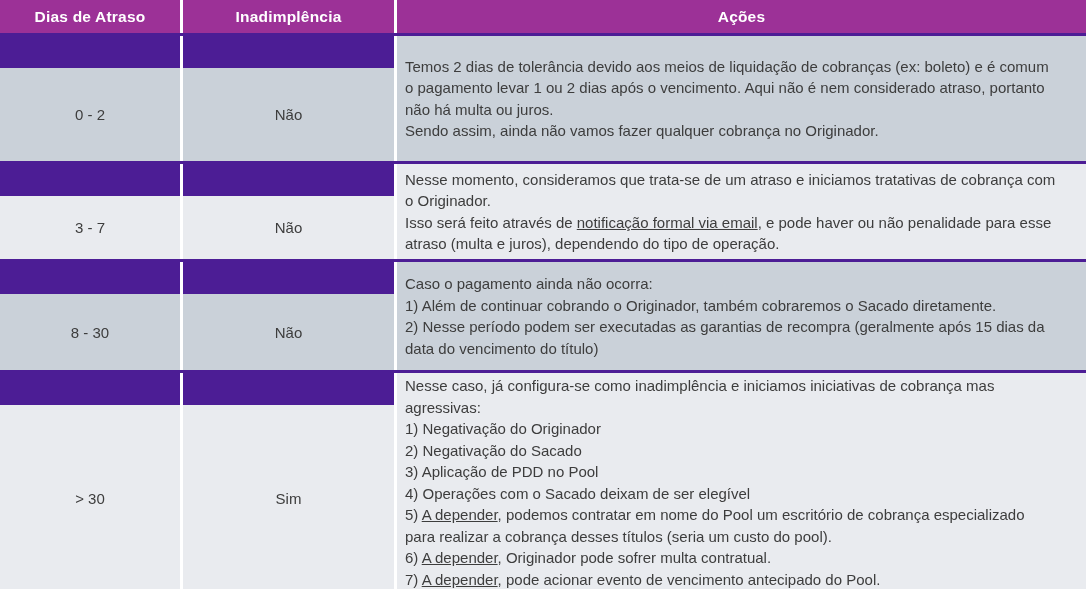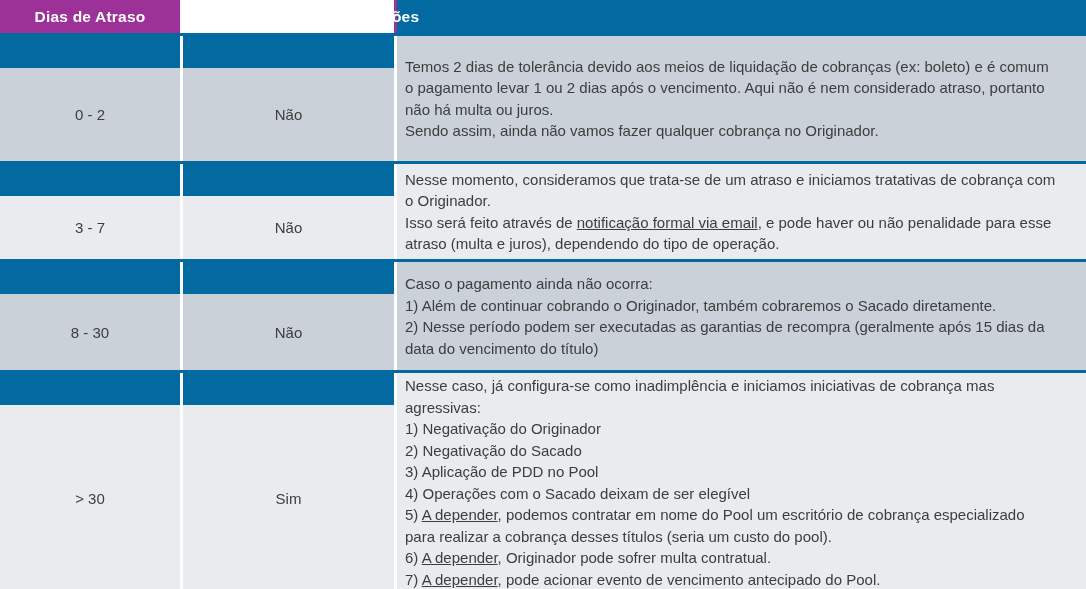--- a/index.html
+++ b/index.html
@@ -1,20 +1,20 @@
 <!DOCTYPE html>
 <html style="--header-bg: #9C3197; --header-text: #FFFFFF; --row-dark: #CAD1D9; --row-light: #E9EBEF; --body-text: #3D3D3D; --divider: #FFFFFF;"><head>
 <meta charset="utf-8">
 <style>
   html, body { margin: 0; padding: 0; background: #ffffff; }
   .stage {
     width: 1086px;
     height: 589px;
     overflow: hidden;
-    background: #0369a1;
+    background: #4c1d95;
     font-family: "Liberation Sans", sans-serif;
   }
   .thead, .tr {
     display: grid;
     grid-template-columns: 180px 3px 211px 3px 1fr;
   }
   .thead { height: 33px; }
   .th {
     background: var(--header-bg, #9C3197);
     color: var(--header-text, #ffffff);
@@ -48,20 +48,21 @@
   }
   .u { text-decoration: underline; text-align: right; }
 </style>
 </head>
 <body>
 
 <div class="stage">
   <div class="thead">
     <div class="th">Dias de Atraso</div>
     <div class="vdiv"></div>
+    <div class="th">Inadimplência</div>
     <div class="vdiv"></div>
     <div class="th">Ações</div>
   </div>
   <div class="tbody">
       <div class="tr r0 row-dark">
         <div class="td center">0 - 2</div>
         <div class="vdiv"></div>
         <div class="td center">Não</div>
         <div class="vdiv"></div>
         <div class="td acoes">

